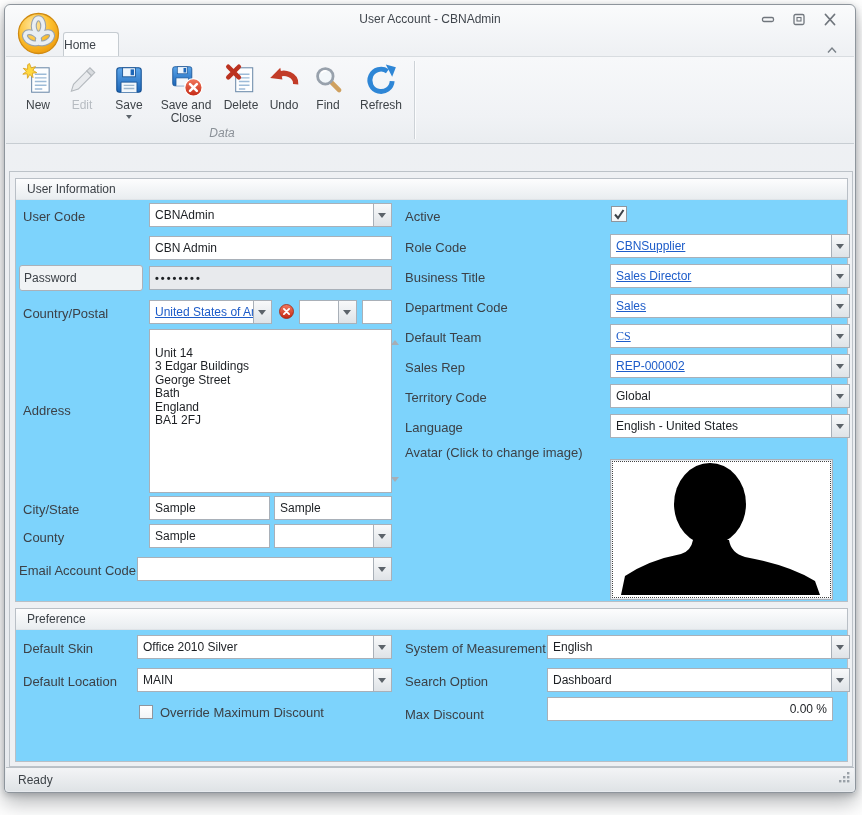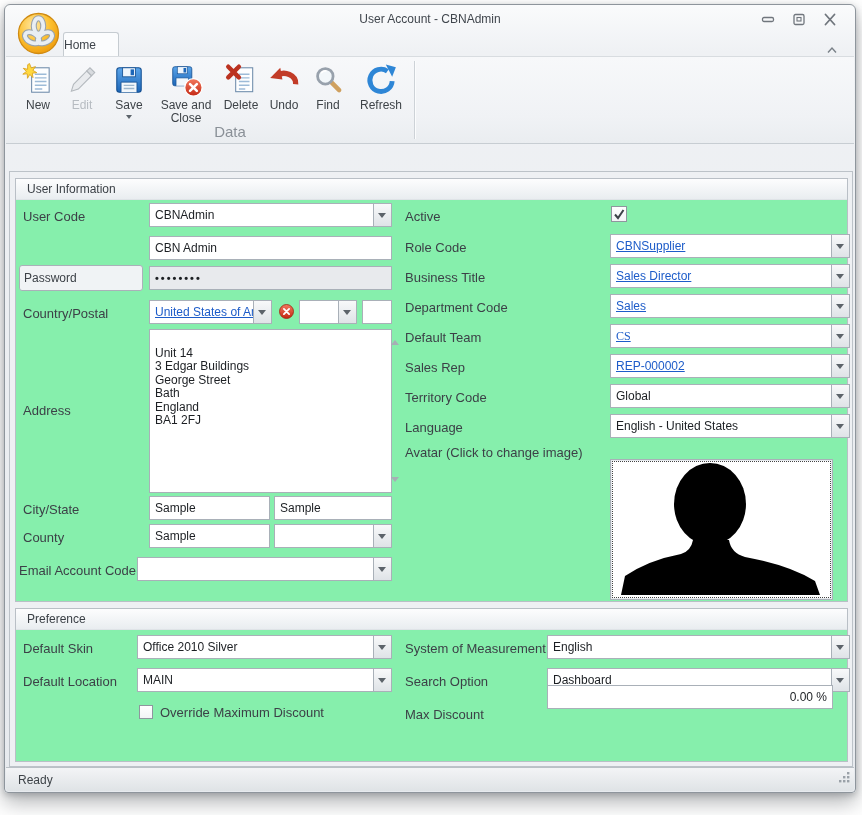--- a/index.html
+++ b/index.html
@@ -20,31 +20,31 @@
   .rtab.active{background:#fbfcfd;border:1px solid #c6ccd1;border-bottom:none;border-radius:3px 3px 0 0;}
   .ribbon-collapse{position:absolute;right:16px;top:36px;width:14px;height:10px;}
   .ribbon-body{position:absolute;left:1px;right:1px;top:51px;height:86px;
     background:linear-gradient(180deg,#f7f8fa 0%,#f0f2f5 70%,#eaedf0 100%);
     border-top:1px solid #d8dce0;border-bottom:1px solid #c7cdd2;}
   .rbtn{position:absolute;top:4px;height:74px;text-align:center;cursor:default;}
   .ricon{display:block;margin:2px auto 0;width:34px;height:34px;}
   .rlabel{display:block;margin-top:2px;font-size:12px;line-height:13px;color:#3e4348;}
   .rbtn.disabled .rlabel{color:#b7bcc2;}
   .save-caret{display:block;margin:3px auto 0;width:0;height:0;border:3.5px solid transparent;border-top:4px solid #5c636a;}
-  .group-caption{position:absolute;left:28px;width:392px;bottom:3px;text-align:center;font-size:15px;color:#8a9097;}
+  .group-caption{position:absolute;left:20px;width:392px;bottom:3px;text-align:center;font-size:12px;color:#8a9097;font-style:italic;}
   .group-sep{position:absolute;left:408px;top:4px;bottom:4px;width:1px;background:#cdd2d7;border-right:1px solid #fbfcfd;}
   
   .page-tabs{position:absolute;left:0;top:144px;right:0;height:23px;}
   .ptab{position:absolute;top:0;height:22px;font-size:12px;color:#33383d;text-align:center;line-height:21px;}
   .ptab .ul{text-decoration:underline;}
   .ptab.active{background:#eef0f3;border:1px solid #99a1a8;border-bottom:none;height:23px;z-index:3;border-radius:1px 1px 0 0;}
   .ptab.inactive{background:linear-gradient(#f4f5f7,#e6e9ec);border:1px solid #a9b0b6;}
   
   .content{position:absolute;left:4px;top:166px;width:844px;height:596px;background:#eef0f3;border:1px solid #bcc2c8;box-sizing:border-box;}
-  .gb{position:absolute;background:#86efac;border:1px solid #b9bfc6;box-sizing:border-box;}
+  .gb{position:absolute;background:#7dd3fc;border:1px solid #b9bfc6;box-sizing:border-box;}
   .gb-header{position:absolute;left:0;top:0;right:0;height:21px;background:linear-gradient(#fdfdfe,#e9edf0);
     border-bottom:1px solid #dfe3e7;font-size:12px;color:#3c4147;line-height:21px;padding-left:11px;box-sizing:border-box;}
   .lbl{position:absolute;font-size:13px;color:#3c4147;line-height:14px;white-space:nowrap;}
   .field{position:absolute;height:24px;background:#fff;border:1px solid #a9b0b8;box-sizing:border-box;
     font-size:12px;line-height:22px;color:#1c1f23;padding:0 5px;overflow:hidden;white-space:nowrap;}
   .field.gray{background:#e8eaed;}
   .combo{padding-right:21px;}
   .dd{position:absolute;right:0;top:0;bottom:0;width:17px;background:linear-gradient(#f8f9fa,#dfe3e7);border-left:1px solid #a9b0b8;}
   .dd::after{content:'';position:absolute;left:4px;top:9px;border:4px solid transparent;border-top:5px solid #5c636a;}
   .link{color:#1d5cc9;text-decoration:underline;}
@@ -418,21 +418,21 @@
         <span class="dd"></span>
       </div>
 
       <div class="lbl" style="left:389px;top:66px;">Search Option</div>
       <div class="field combo" style="left:531px;top:59px;width:303px;">
         <span>Dashboard</span>
         <span class="dd"></span>
       </div>
 
       <div class="lbl" style="left:389px;top:99px;">Max Discount</div>
-      <div class="field num" style="left:531px;top:76px;width:286px;">
+      <div class="field num" style="left:531px;top:88px;width:286px;">
         <span>0.00 %</span>
       </div>
     </div>
   </div>
 
   <div class="statusbar">
     <span class="status-text">Ready</span>
     <span class="grip">
       <svg width="13" height="13" viewBox="0 0 13 13">
         <g fill="#9aa1a8">

